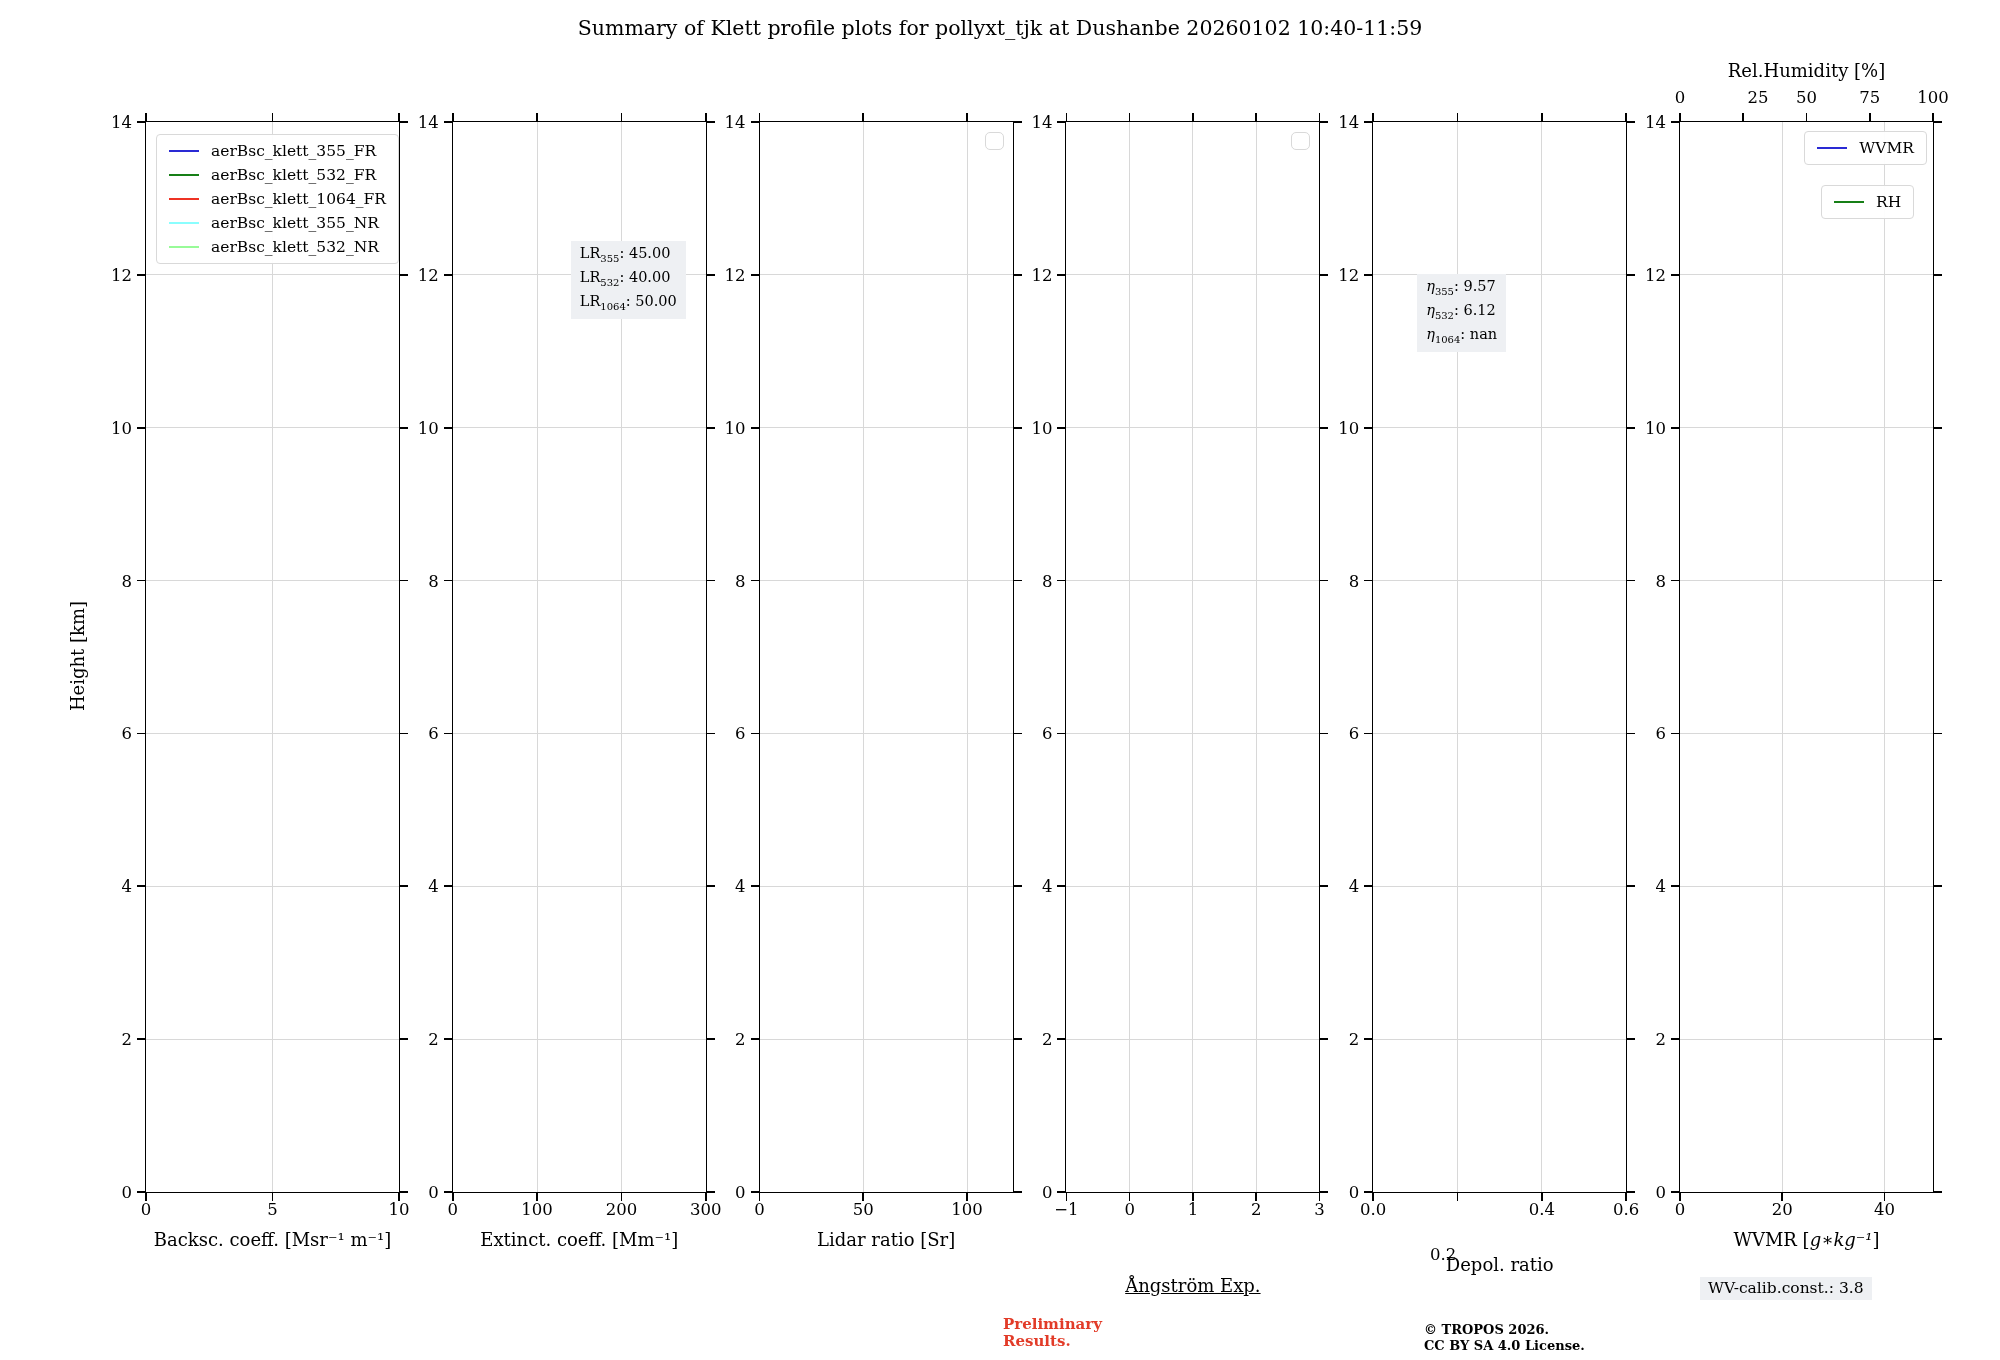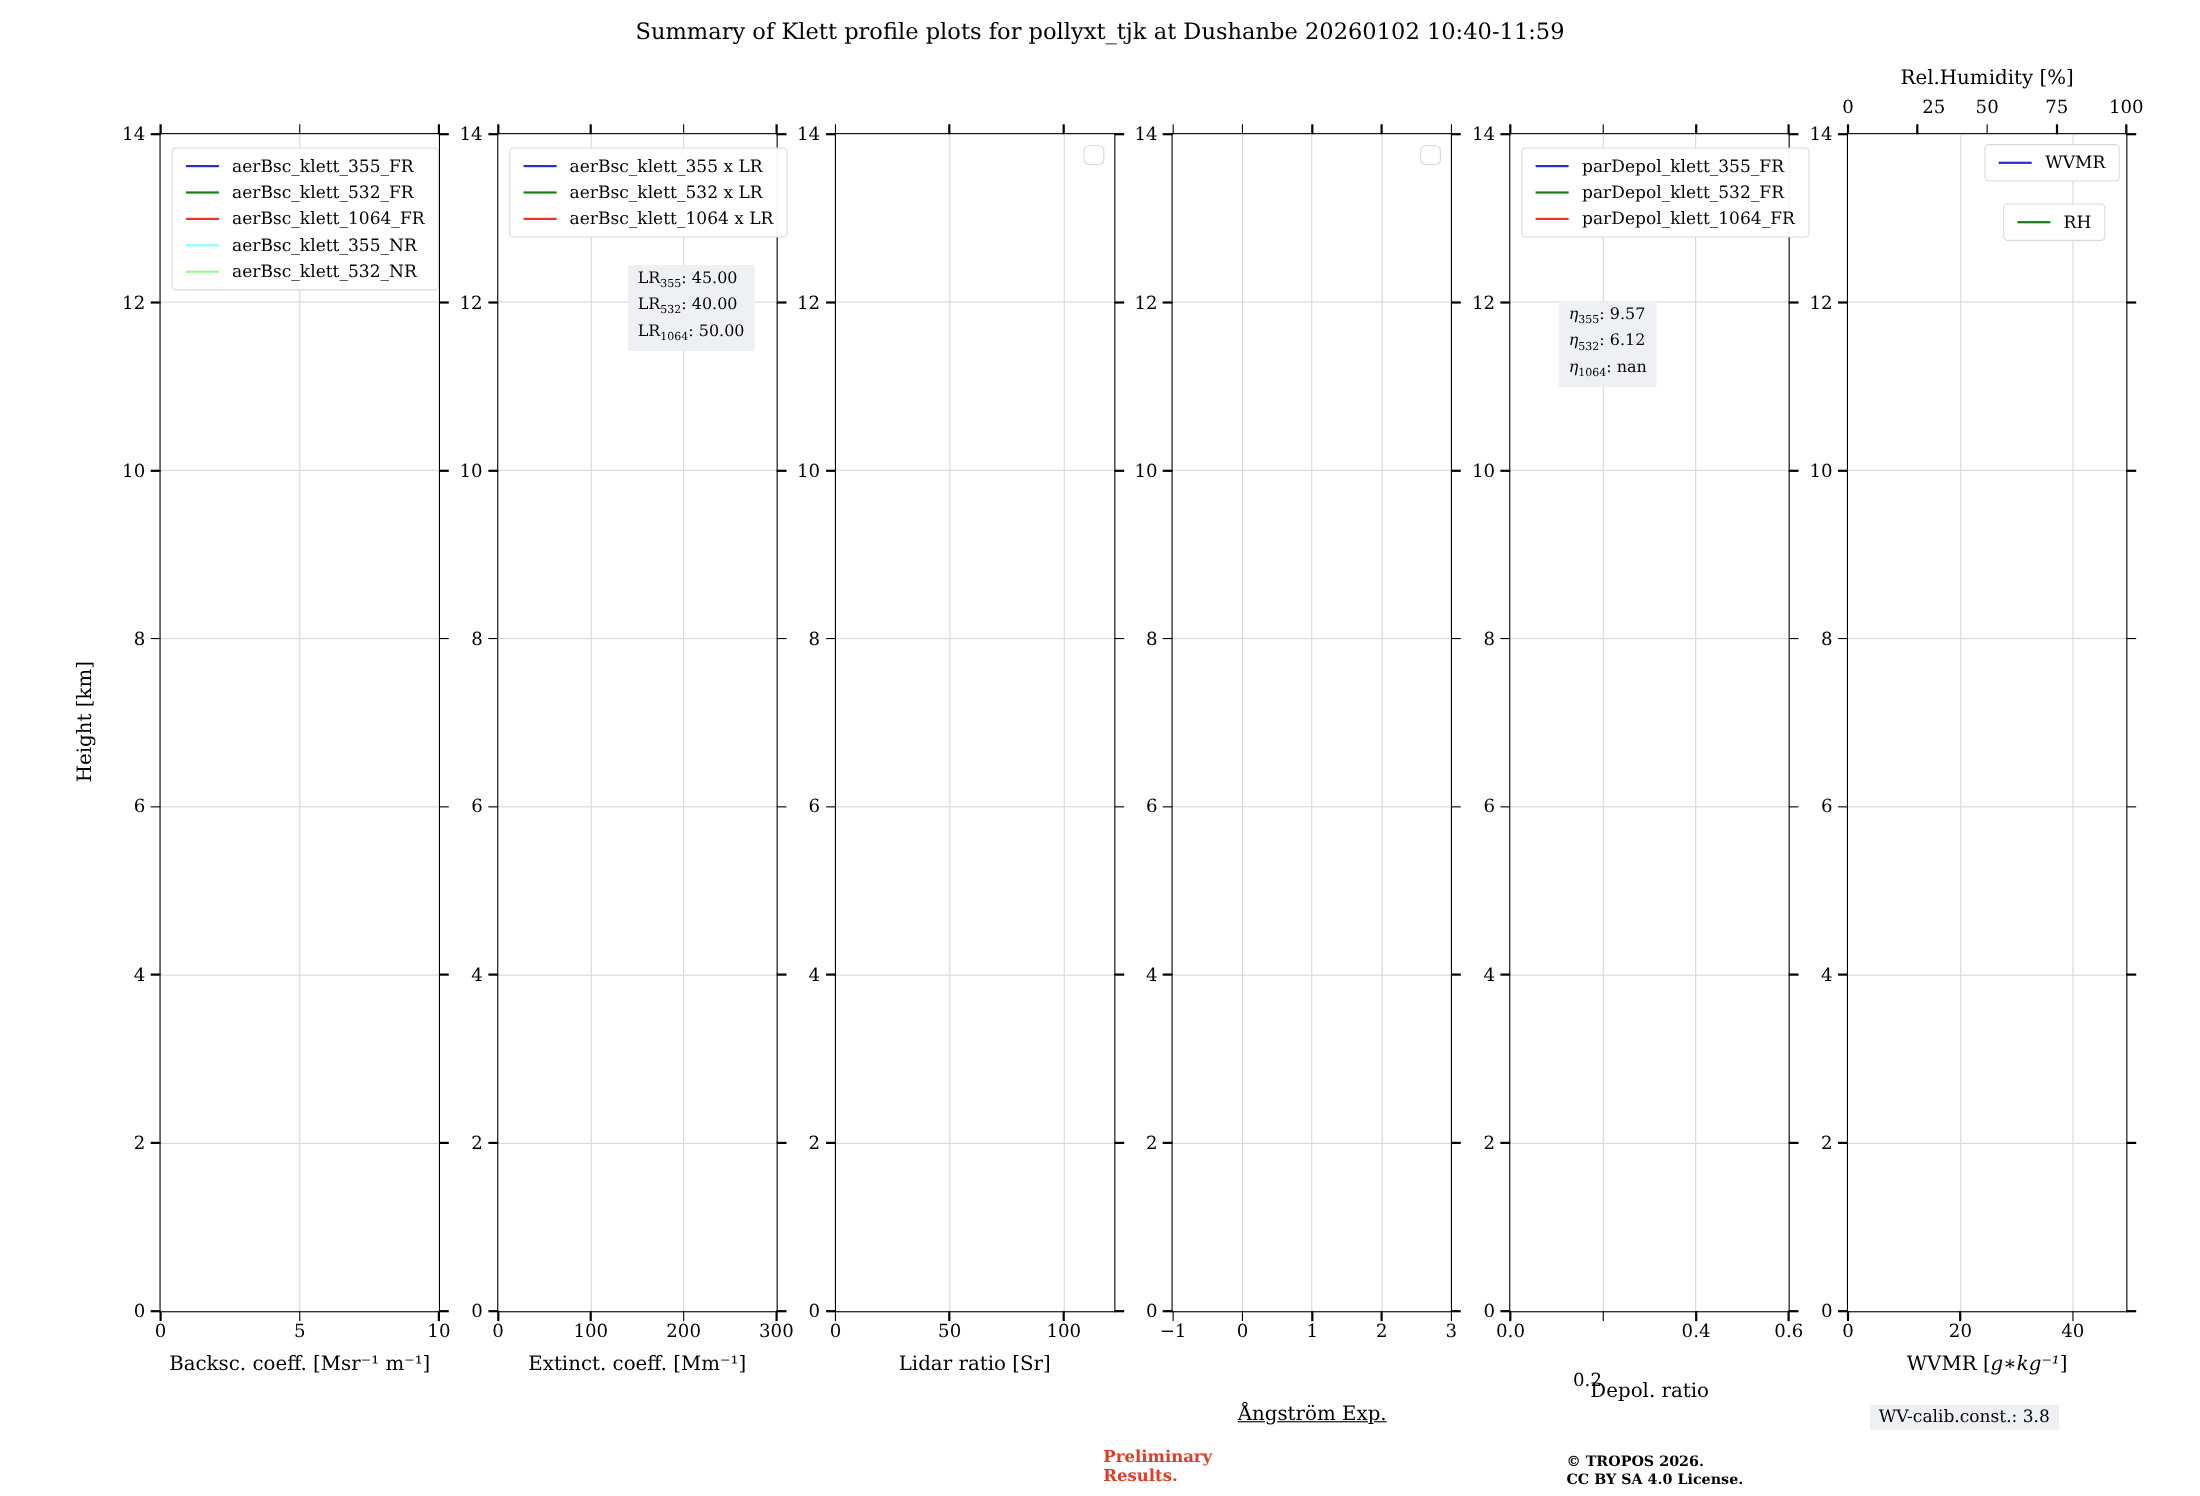--- a/index.html
+++ b/index.html
@@ -148,34 +148,20 @@
         <div class="tick" style="left: -9px; top: 304.864px; width: 9px; height: 1.7px;"></div>
         <div class="tick" style="left: 253px; top: 304.864px; width: 9px; height: 1.7px;"></div>
         <div class="yt" style="left: -14px; top: 305.714px;">10</div>
         <div class="tick" style="left: -9px; top: 152.007px; width: 9px; height: 1.7px;"></div>
         <div class="tick" style="left: 253px; top: 152.007px; width: 9px; height: 1.7px;"></div>
         <div class="yt" style="left: -14px; top: 152.857px;">12</div>
         <div class="tick" style="left: -9px; top: -0.85px; width: 9px; height: 1.7px;"></div>
         <div class="tick" style="left: 253px; top: -0.85px; width: 9px; height: 1.7px;"></div>
         <div class="yt" style="left: -14px; top: 0px;">14</div>
         <div class="xlabel" style="top: 1107px;"><span>Extinct. coeff. [Mm⁻¹]</span></div>
-        <div class="legend" style="left: 10px; top: 12px;">
-          <div class="lrow">
-            <div class="lswatch" style="border-top-color: rgb(42, 42, 212);"></div>
-            <div>aerBsc_klett_355 x LR</div>
-          </div>
-          <div class="lrow">
-            <div class="lswatch" style="border-top-color: rgb(23, 127, 23);"></div>
-            <div>aerBsc_klett_532 x LR</div>
-          </div>
-          <div class="lrow">
-            <div class="lswatch" style="border-top-color: rgb(238, 50, 36);"></div>
-            <div>aerBsc_klett_1064 x LR</div>
-          </div>
-        </div>
         <div class="ann" style="right: 20px; top: 119px;">
           <div><span>LR</span><sub class="sub">355</sub><span>: 45.00</span></div>
           <div><span>LR</span><sub class="sub">532</sub><span>: 40.00</span></div>
           <div><span>LR</span><sub class="sub">1064</sub><span>: 50.00</span></div>
         </div>
       </div>
       <div class="plot" style="left: 758.6px; top: 121px; width: 253px; height: 1070px;">
         <div class="gv" style="left: 103.23px;"></div>
         <div class="gv" style="left: 206.96px;"></div>
         <div class="gh" style="top: 916.643px;"></div>
@@ -311,34 +297,20 @@
         <div class="tick" style="left: -9px; top: 304.864px; width: 9px; height: 1.7px;"></div>
         <div class="tick" style="left: 253px; top: 304.864px; width: 9px; height: 1.7px;"></div>
         <div class="yt" style="left: -14px; top: 305.714px;">10</div>
         <div class="tick" style="left: -9px; top: 152.007px; width: 9px; height: 1.7px;"></div>
         <div class="tick" style="left: 253px; top: 152.007px; width: 9px; height: 1.7px;"></div>
         <div class="yt" style="left: -14px; top: 152.857px;">12</div>
         <div class="tick" style="left: -9px; top: -0.85px; width: 9px; height: 1.7px;"></div>
         <div class="tick" style="left: 253px; top: -0.85px; width: 9px; height: 1.7px;"></div>
         <div class="yt" style="left: -14px; top: 0px;">14</div>
         <div class="xlabel" style="top: 1132px;"><span>Depol. ratio</span></div>
-        <div class="legend" style="left: 10px; top: 12px;">
-          <div class="lrow">
-            <div class="lswatch" style="border-top-color: rgb(42, 42, 212);"></div>
-            <div>parDepol_klett_355_FR</div>
-          </div>
-          <div class="lrow">
-            <div class="lswatch" style="border-top-color: rgb(23, 127, 23);"></div>
-            <div>parDepol_klett_532_FR</div>
-          </div>
-          <div class="lrow">
-            <div class="lswatch" style="border-top-color: rgb(238, 50, 36);"></div>
-            <div>parDepol_klett_1064_FR</div>
-          </div>
-        </div>
         <div class="ann" style="left: 44px; top: 152px;">
           <div><span class="it">η</span><sub class="sub">355</sub><span>: 9.57</span></div>
           <div><span class="it">η</span><sub class="sub">532</sub><span>: 6.12</span></div>
           <div><span class="it">η</span><sub class="sub">1064</sub><span>: nan</span></div>
         </div>
       </div>
       <div class="plot" style="left: 1679px; top: 121px; width: 253px; height: 1070px;">
         <div class="gv" style="left: 101.712px;"></div>
         <div class="gv" style="left: 203.924px;"></div>
         <div class="gh" style="top: 916.643px;"></div>

